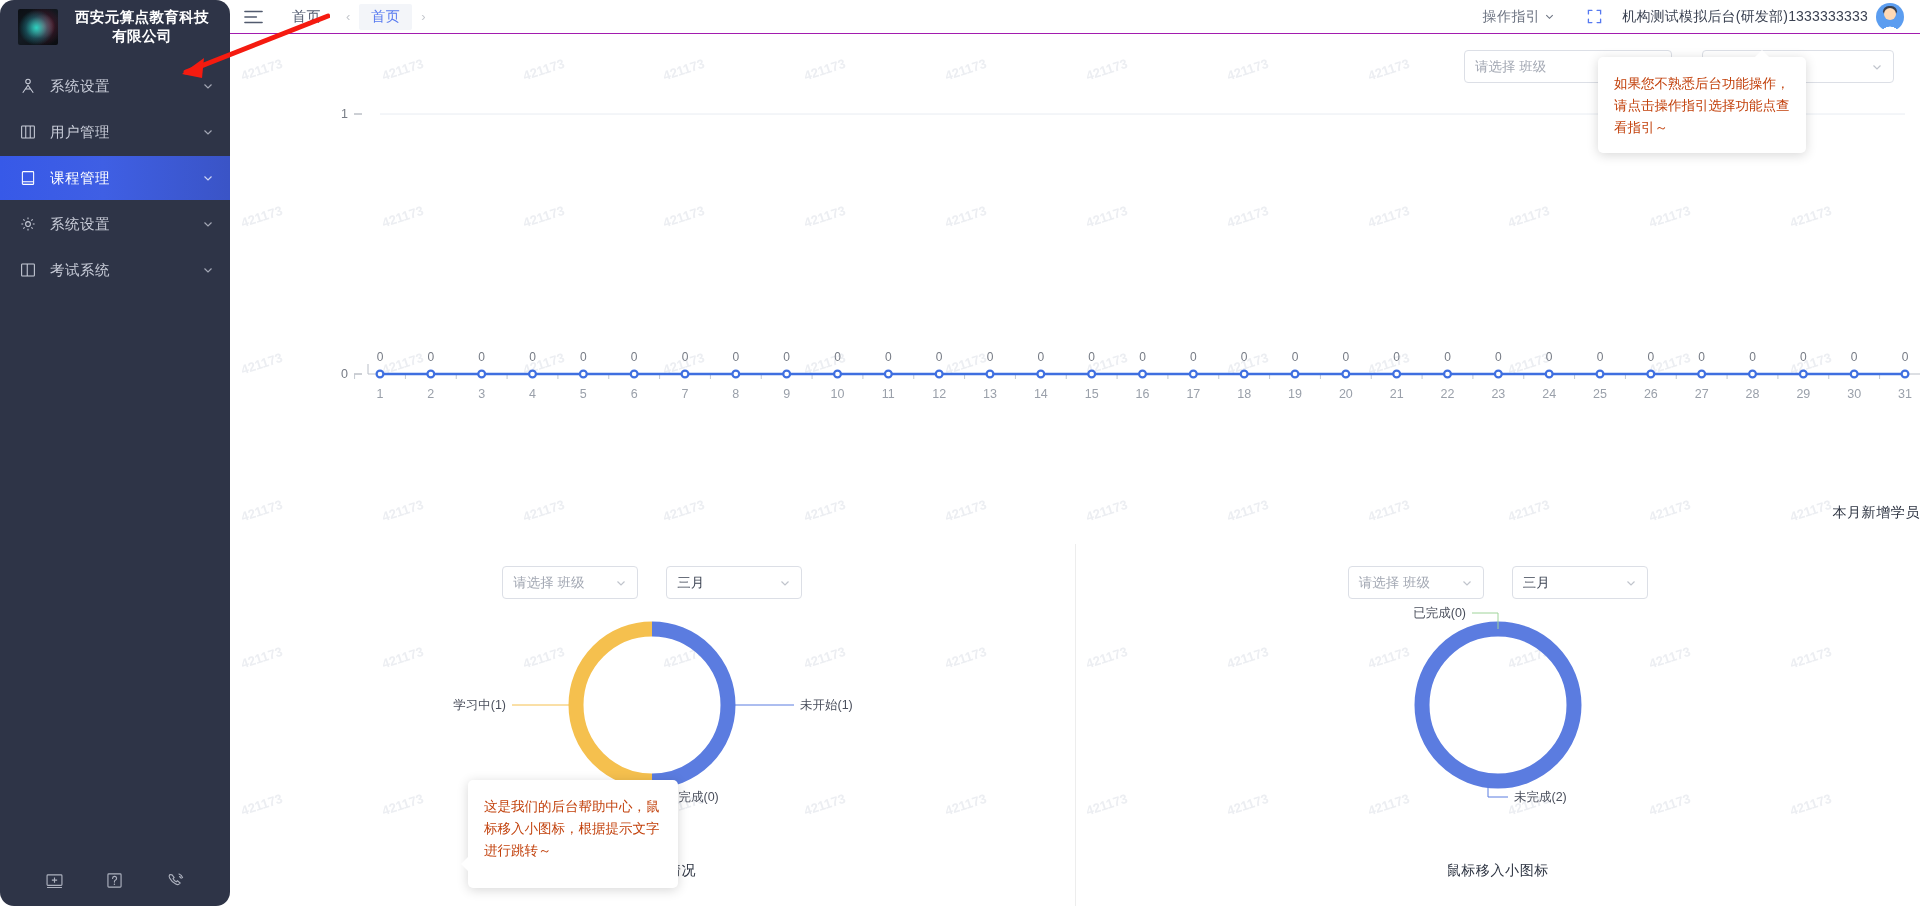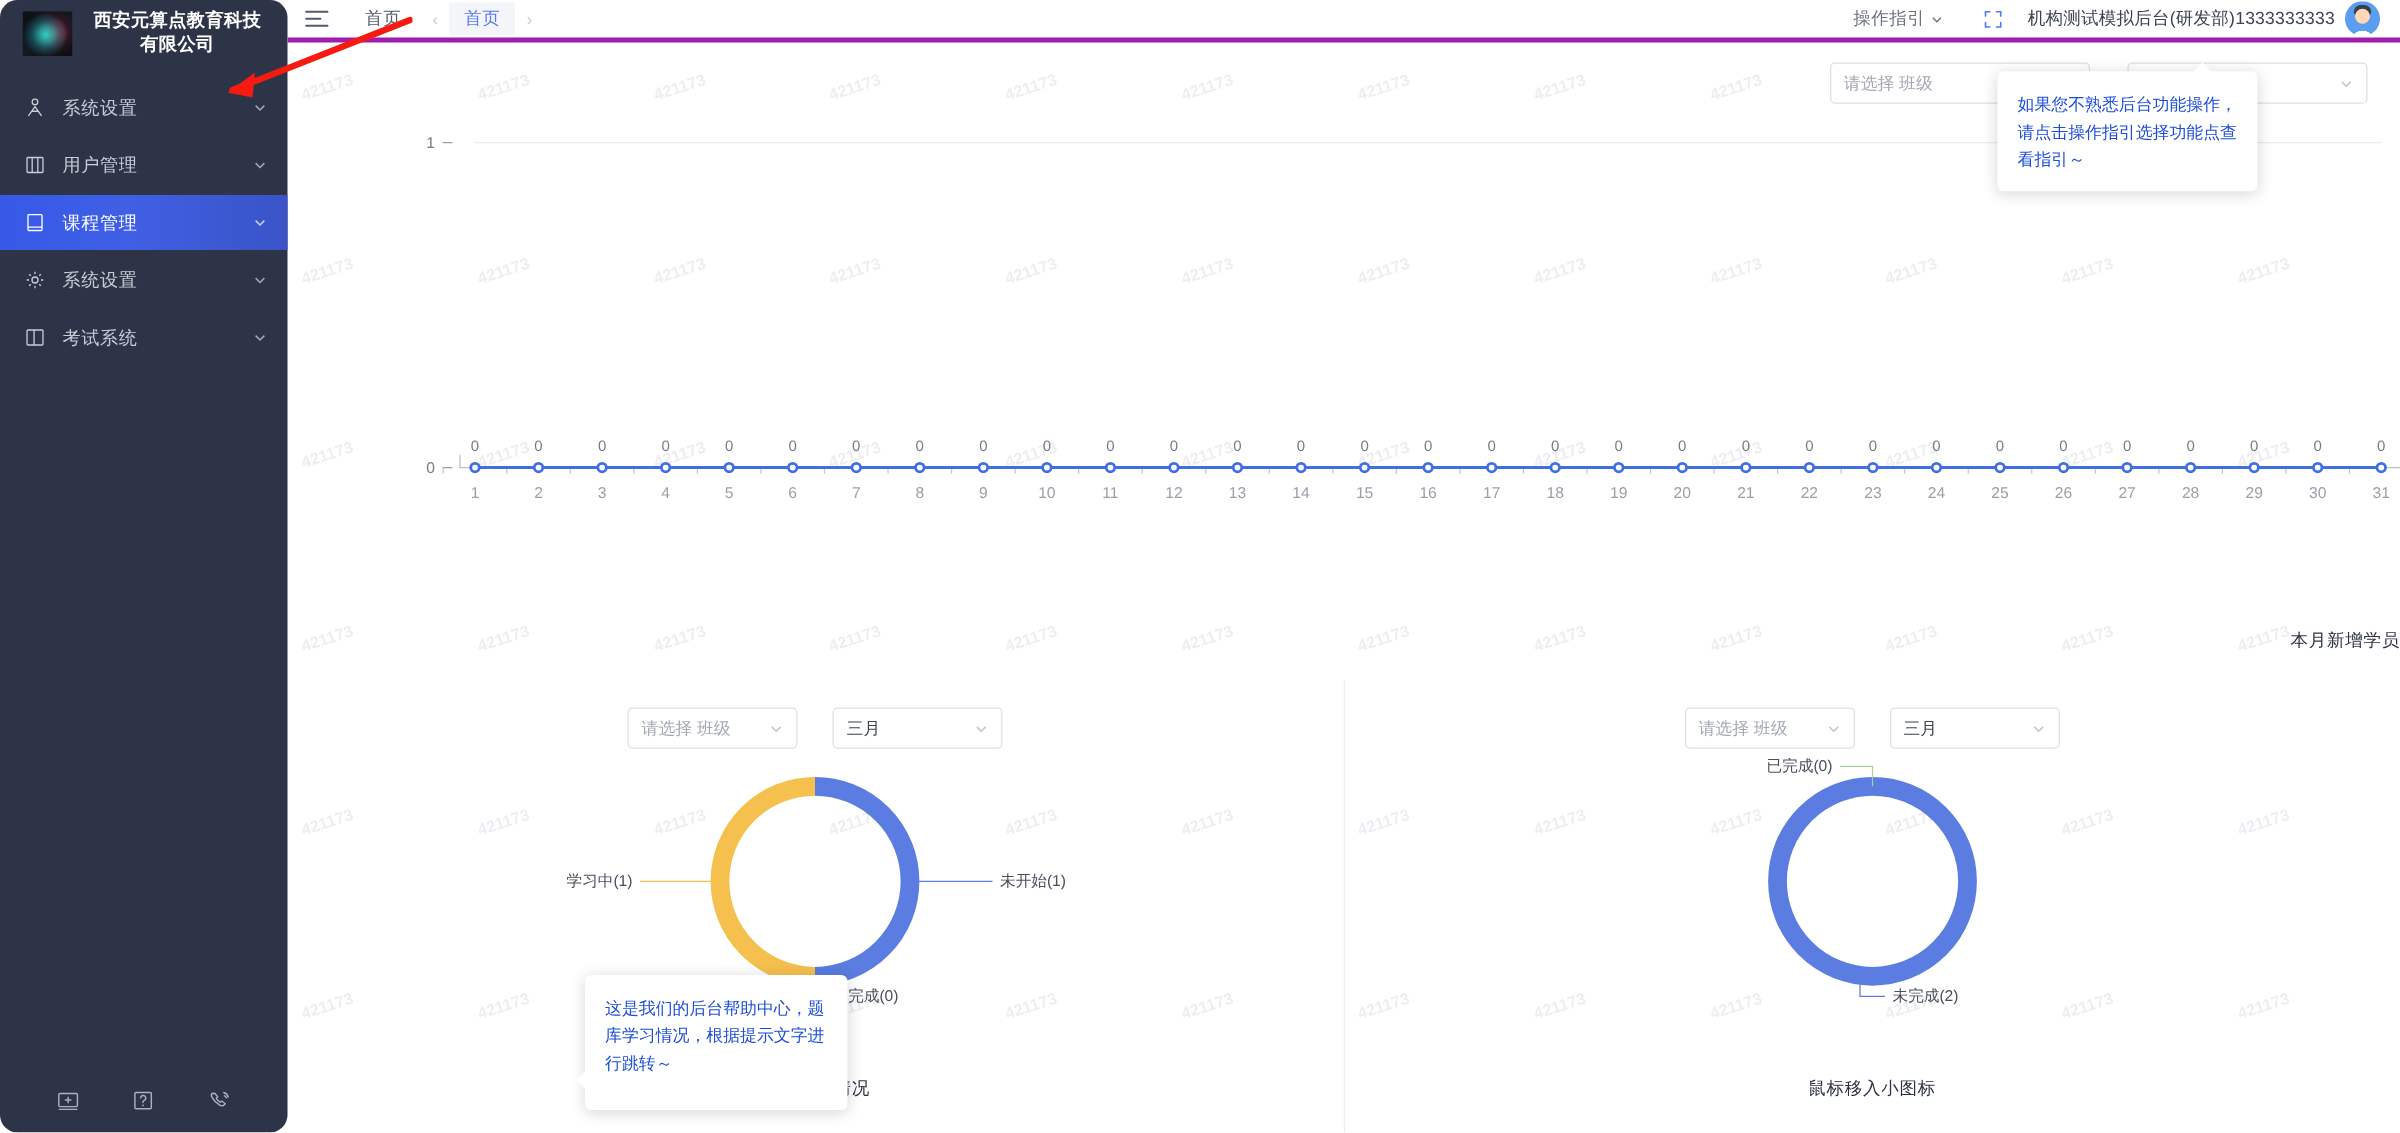--- a/index.html
+++ b/index.html
@@ -57,21 +57,21 @@
   }
   .footer-icon { cursor: pointer; opacity: .82; }
   .footer-icon svg { display: block; width: 21px; height: 21px; }
 
   
   .main { flex: 1; height: 906px; position: relative; background: #f5f6f8; overflow: hidden; }
 
   .topbar {
     height: 34px; background: #ffffff; display: flex; align-items: center;
     padding: 0 16px 0 10px; position: relative; z-index: 20;
-    border-bottom: 4px solid #a21caf;
+    border-bottom: 1px solid #a21caf;
   }
   .hamburger { width: 26px; height: 22px; display:flex; align-items:center; justify-content:center; cursor: pointer; }
   .hamburger svg { display:block; width: 19px; height: 16px; }
   .crumb-home {
     font-size: 14px; color: #515a6e; margin-left: 26px; cursor: pointer; letter-spacing: .5px;
   }
   .tab-nav { display: flex; align-items: center; margin-left: 18px; gap: 2px; }
   .tab-arrow { color: #c5c8ce; font-size: 13px; padding: 0 7px; cursor: pointer; user-select: none; }
   .tab-chip {
     background: #f3f5f9; color: #5679f0; font-size: 14px;
@@ -149,21 +149,21 @@
   .donut-wrap { position: relative; display:flex; justify-content:center; margin-top: 6px; }
   .donut-wrap svg { display: block; overflow: visible; }
   .donut-title {
     position: absolute; bottom: 26px; width: 100%; text-align: center;
     font-size: 14px; color: #2b3240; letter-spacing: .6px;
   }
 
   
   .tip {
     position: absolute; background: #ffffff; border-radius: 5px; z-index: 40;
-    box-shadow: 0 2px 12px rgba(0,0,0,.16); font-size: 13.5px; color: #1d4ed8;
+    box-shadow: 0 2px 12px rgba(0,0,0,.16); font-size: 13.5px; color: #c2410c;
     line-height: 22px; padding: 16px 16px 14px 16px;
   }
   .tip-guide { left: 1368px; top: 57px; width: 208px; }
   .tip-guide::after {
     content: ""; position: absolute; top: -7px; right: 36px;
     border-left: 8px solid transparent; border-right: 8px solid transparent;
     border-bottom: 8px solid #ffffff;
   }
   .tip-help { left: 238px; top: 780px; width: 210px; height: 108px; }
   .tip-help::after {
@@ -636,21 +636,21 @@
                 <path d="M300 178 L300 192 L320 192" stroke="#5b7ce0" stroke-width="1" fill="none"></path>
                 <text x="326" y="196" text-anchor="start" font-size="12.5" fill="#4a4f5c" font-family="&quot;Liberation Sans&quot;, sans-serif">未完成(2)</text>
               </svg>
           </div>
           <div class="donut-title">鼠标移入小图标</div>
         </div>
       </div>
     </div>
 
     <div class="tip tip-guide">如果您不熟悉后台功能操作，请点击操作指引选择功能点查看指引～</div>
-    <div class="tip tip-help">这是我们的后台帮助中心，题库学习情况，根据提示文字进行跳转～</div>
+    <div class="tip tip-help">这是我们的后台帮助中心，鼠标移入小图标，根据提示文字进行跳转～</div>
   </section>
 
   <div class="red-arrow">
     <svg width="180" height="80" viewBox="0 0 180 80">
       <path d="M178 6 L36 62" stroke="#f51b10" stroke-width="5" stroke-linecap="round"></path>
       <path d="M32 64 L54 48 L52 68 Z" fill="#f51b10"></path>
     </svg>
   </div>
 </div>
 

